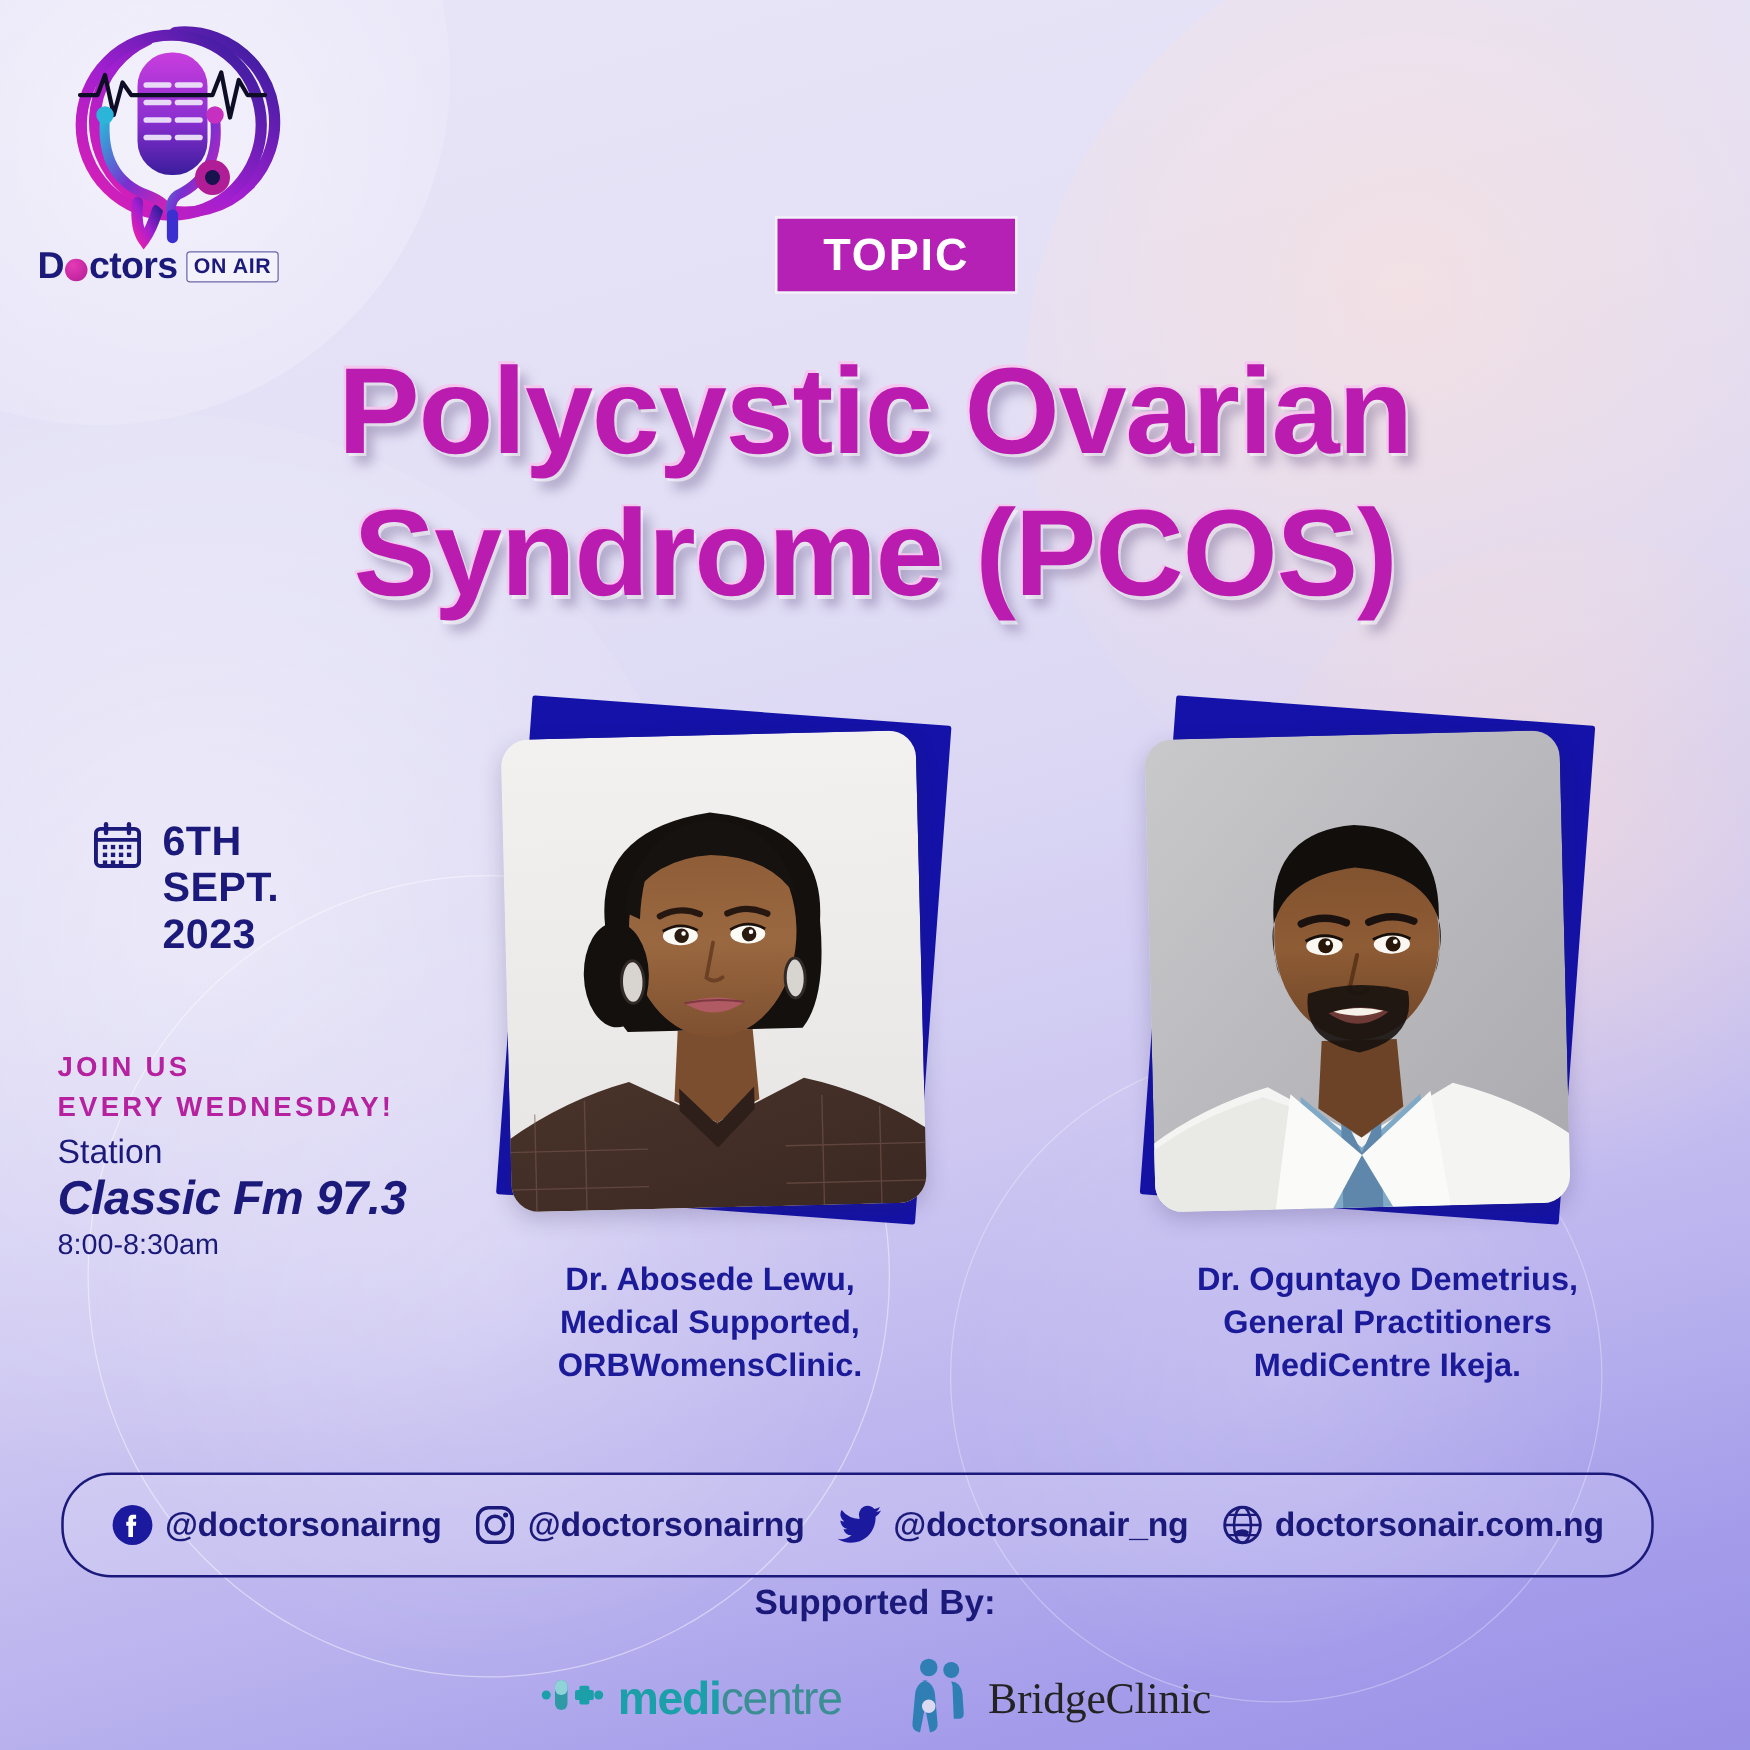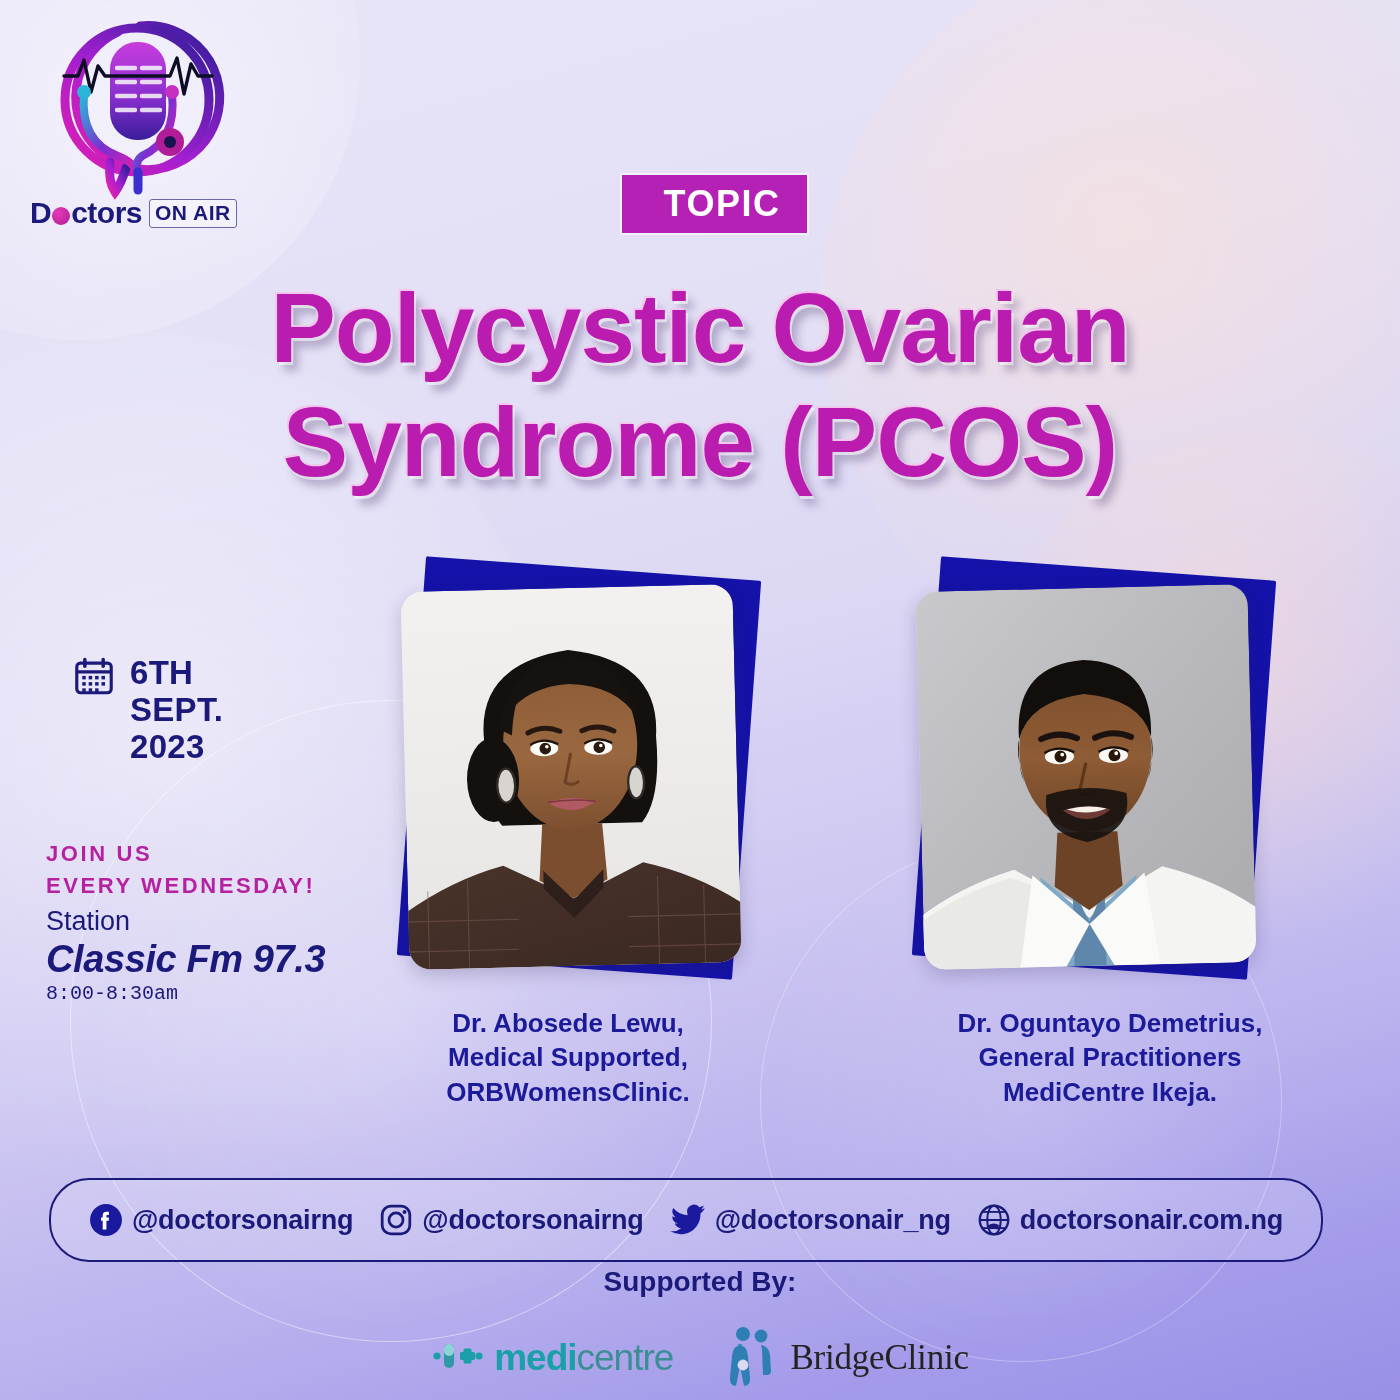--- a/index.html
+++ b/index.html
@@ -51,32 +51,31 @@
   .logo-doctors{
     font-size:30px;font-weight:bold;color:#1b1a7a;letter-spacing:-.5px;
     display:flex;align-items:center;
   }
   .logo-dot{
     width:18px;height:18px;border-radius:50%;
     background:radial-gradient(circle at 35% 30%,#e63ab6,#b01d96);
     display:inline-block;margin:0 1px;position:relative;top:3px;
   }
   .logo-onair{
-    font-size:21px;font-weight:bold;color:#1b1a7a;letter-spacing:.5px;
+    font-size:17px;font-weight:bold;color:#1b1a7a;letter-spacing:.5px;
     border:1.5px solid #6a68a8;border-radius:3px;padding:1px 5px 2px 5px;
     margin-left:4px;background:rgba(255,255,255,.35);
   }
 
   
   .topic-badge{
-    position:absolute;left:622px;top:175px;width:170px;height:58px;
+    position:absolute;left:622px;top:175px;width:190px;height:58px;
     background:#b521b5;
     display:flex;align-items:center;justify-content:center;
     box-shadow:0 0 0 2px rgba(255,255,255,.55);
-    padding-left:15px;
   }
   .topic-badge span{
     color:#fff;font-size:36px;font-weight:bold;letter-spacing:1.5px;
   }
 
   
   .title{
     position:absolute;left:0;top:272px;width:1400px;text-align:center;
     font-size:98px;font-weight:bold;line-height:1.16;
     color:#bb1cb0;letter-spacing:-1px;
@@ -95,21 +94,21 @@
 
   
   .joinus{
     position:absolute;left:46px;top:838px;
     font-size:22px;font-weight:bold;line-height:1.45;
     color:#b5219f;letter-spacing:2.6px;
   }
   .station{position:absolute;left:46px;top:906px;color:#1b1a7a;}
   .station .lbl{font-size:27px;line-height:1.15;}
   .station .name{font-size:38px;font-weight:bold;line-height:1.18;letter-spacing:-.4px;font-style:italic;}
-  .station .time{font-size:20px;line-height:1.2;font-family:Liberation Mono, monospace;}
+  .station .time{font-size:23px;line-height:1.2;}
 
   
   .photo-wrap{position:absolute;width:372px;height:420px;}
   .photo-wrap.left{left:397px;top:560px;}
   .photo-wrap.right{left:912px;top:560px;}
   .photo-back{
     position:absolute;left:14px;top:8px;width:336px;height:400px;
     background:#1412a8;transform:rotate(4.2deg);border-radius:2px;
   }
   .photo-frame{

